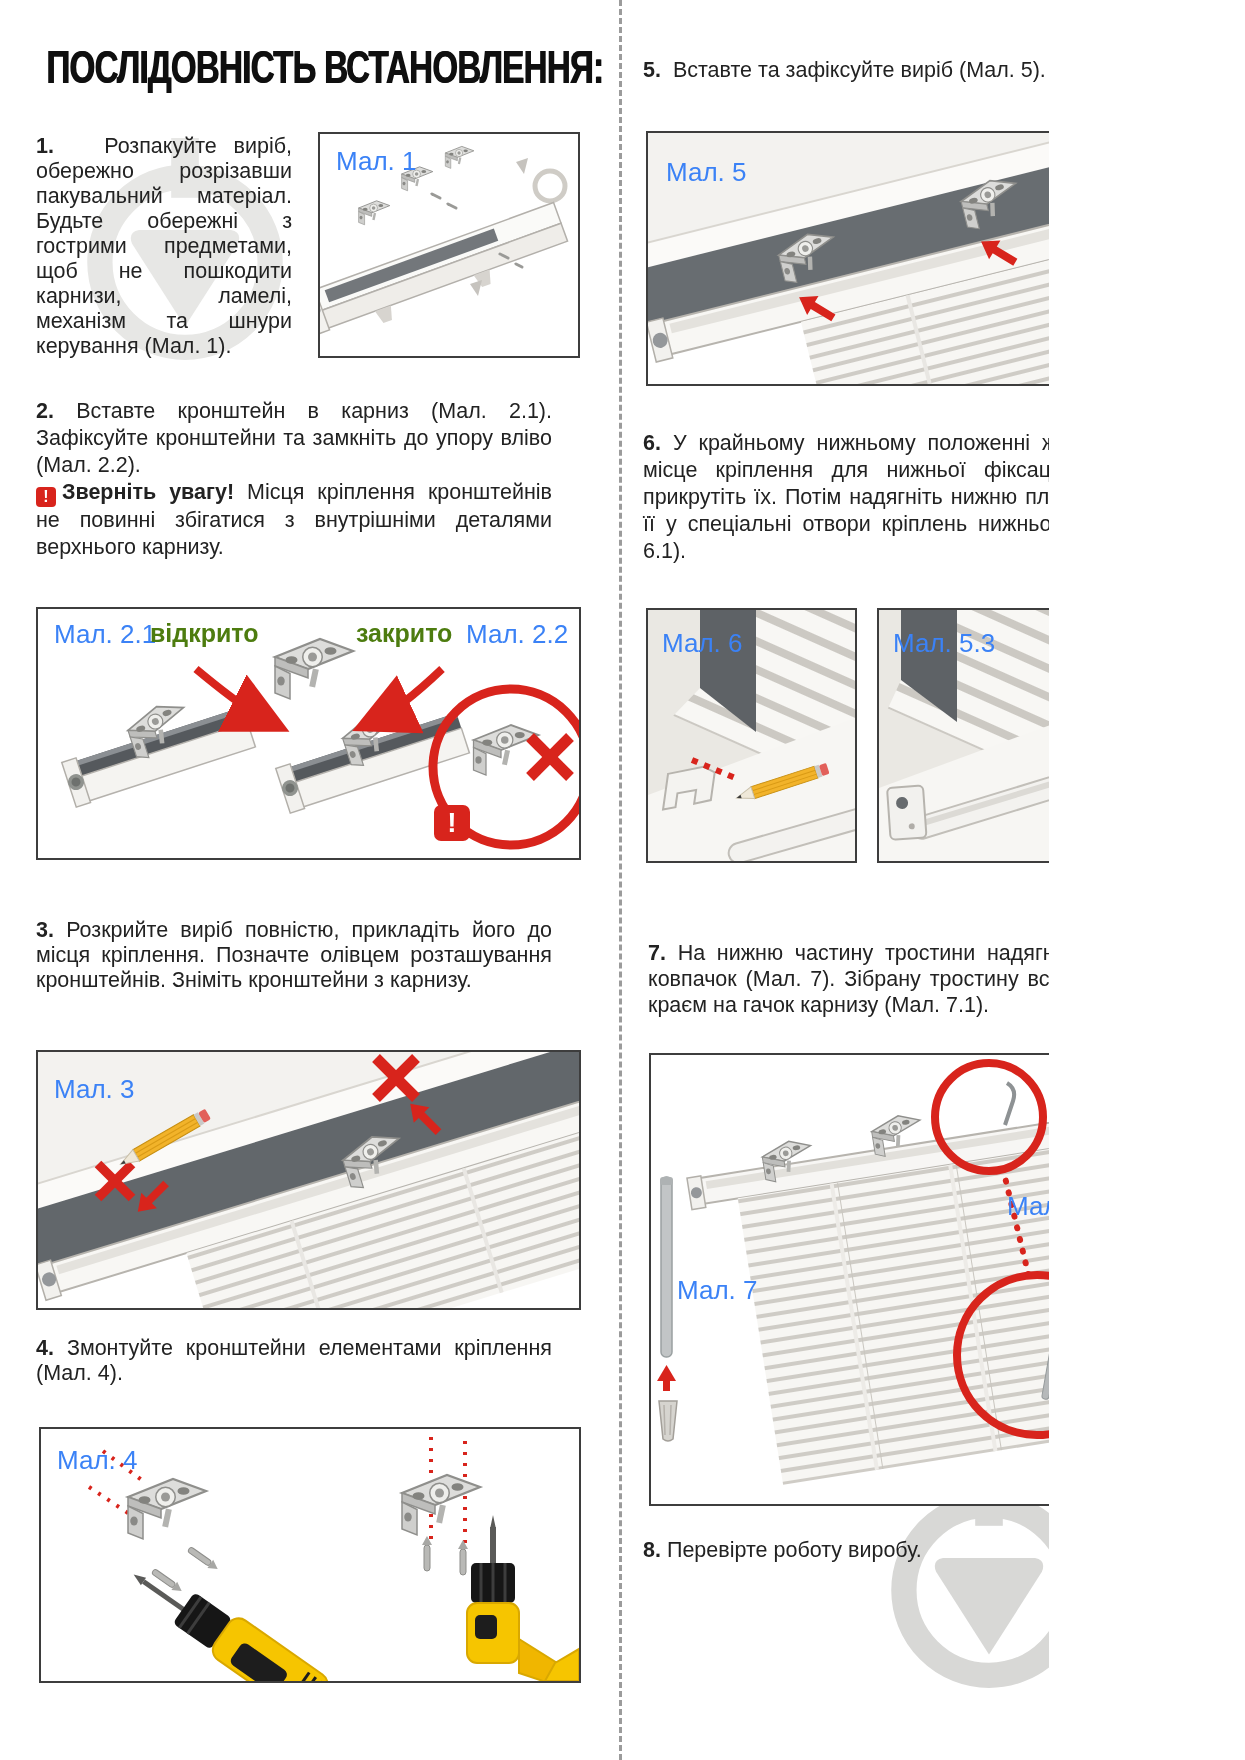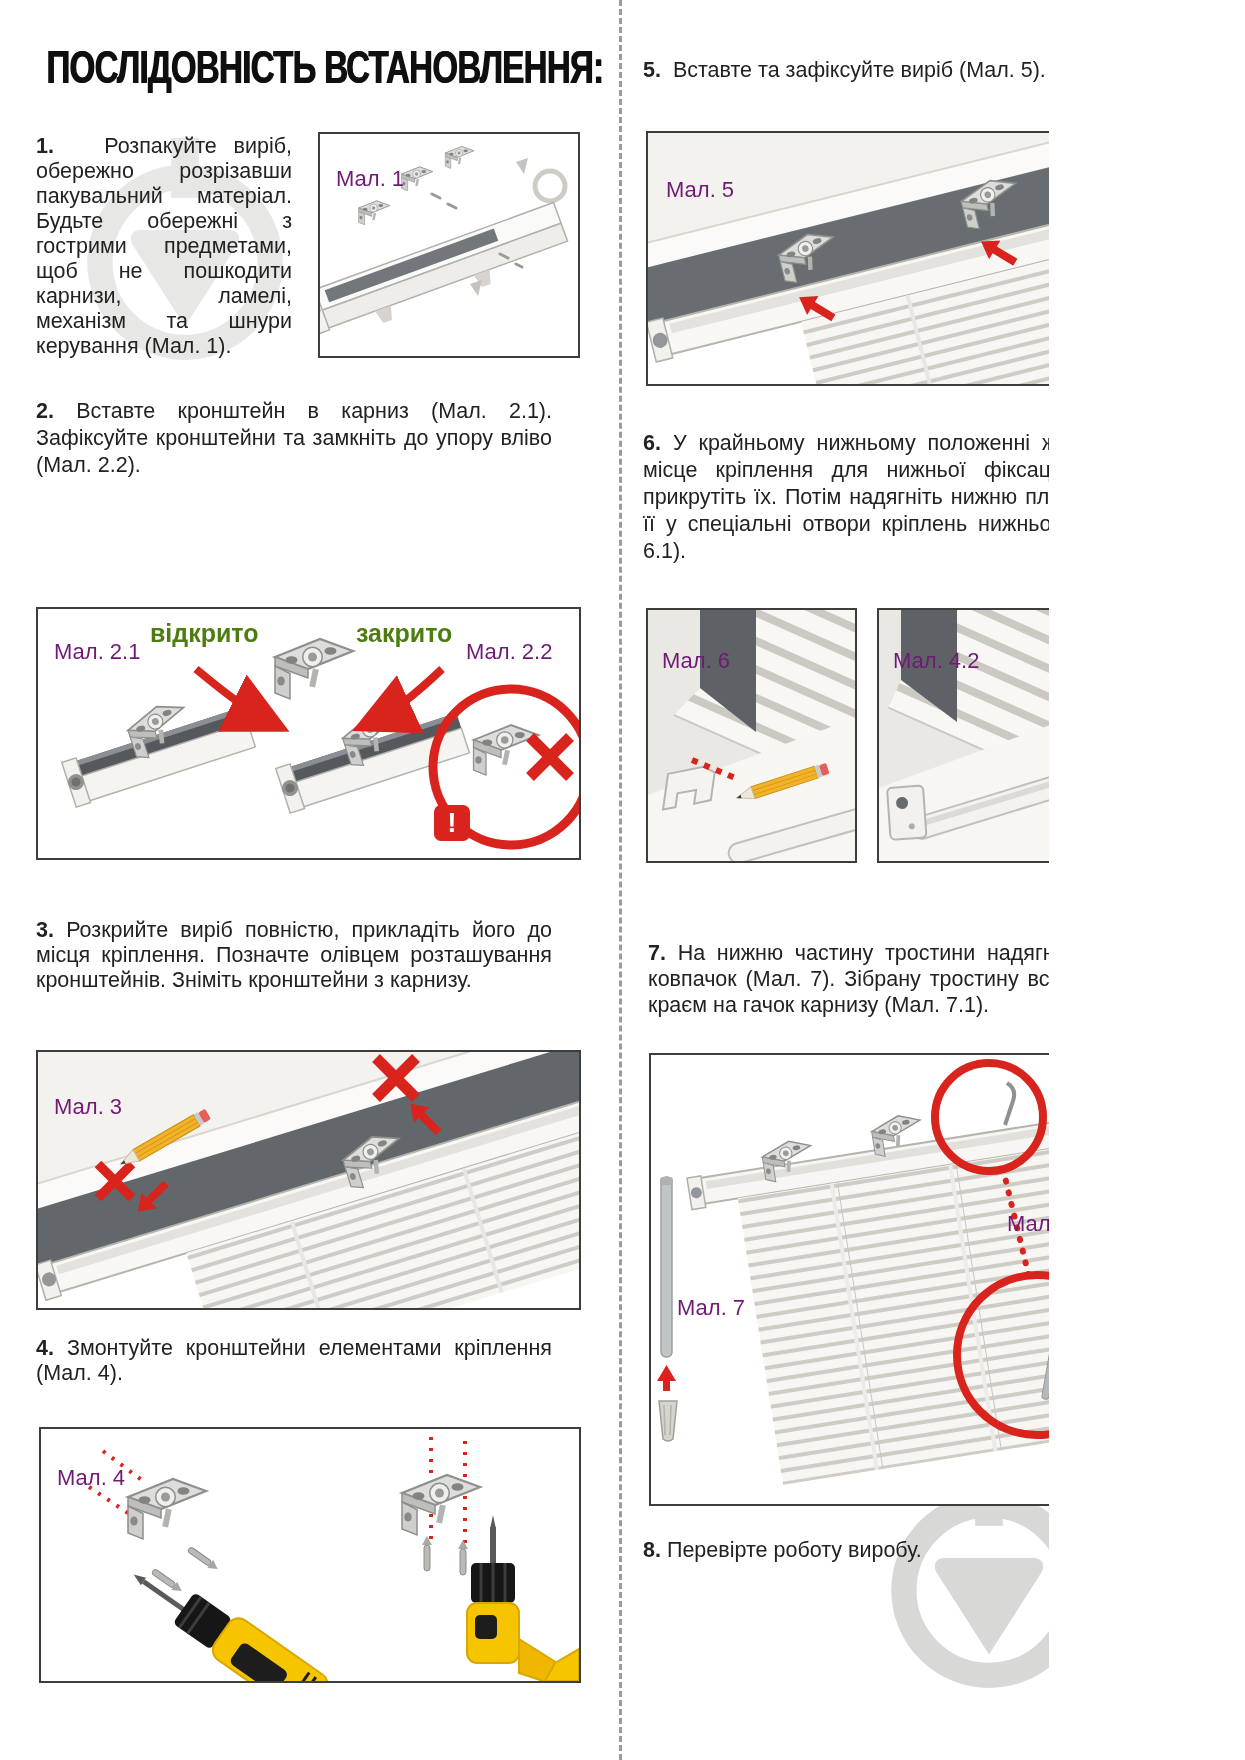--- a/index.html
+++ b/index.html
@@ -11,21 +11,21 @@
   .t{position:absolute;font-size:21.5px;line-height:25px;text-align:justify;color:#222;}
   .t p{margin:0;}
   .lh27 p{line-height:27px;}
   .lh26 p{line-height:26px;}
   .num{font-weight:bold;}
   .wicon{display:inline-block;width:20px;height:20px;background:#d8241c;border-radius:4px;
          color:#fff;font-weight:bold;font-size:16px;line-height:20px;text-align:center;
          vertical-align:-3px;margin-right:6px;}
   .figure{position:absolute;border:2px solid #3d3d3d;background:#fff;box-sizing:border-box;}
   .figure svg{position:absolute;left:0;top:0;width:100%;height:100%;}
-  .flabel{position:absolute;font-size:22px;color:#701a75;white-space:nowrap;z-index:3;margin-top:20px;}
+  .flabel{position:absolute;font-size:26px;color:#3b82f6;white-space:nowrap;z-index:3;}
   .rlabel{position:absolute;font-size:25px;font-weight:bold;color:#4d7c0f;white-space:nowrap;z-index:3;}
   .fig-badge{position:absolute;width:36px;height:36px;background:#d8241c;border-radius:7px;color:#fff;
          font-weight:bold;font-size:28px;line-height:36px;text-align:center;z-index:3;}
   .divider{position:absolute;left:619px;top:0;height:1760px;width:0;border-left:3px dashed #9b9b9b;}
   .wm{position:absolute;z-index:0;}
   .content{position:relative;z-index:1;}
   .pagenum{position:absolute;left:1224px;top:1686px;font-size:23px;color:#474747;}
   .footrule{position:absolute;left:1218px;top:1680px;width:2px;height:48px;background:#9b9b9b;}
   .edgebar{position:absolute;left:1238px;top:1544px;width:7px;height:216px;background:#b5b5b5;}
 </style>
@@ -129,20 +129,23 @@
             <line x1="128" y1="70" x2="136" y2="74"></line>
           <line x1="180" y1="120" x2="188" y2="124"></line>
             <line x1="196" y1="130" x2="202" y2="133"></line>
         </g>
       </svg>
     </div>
 
     <div class="t lh27" style="left:36px;top:398px;width:516px;">
       <p><span class="num">2.</span>
          <span>Вставте кронштейн в карниз (Мал. 2.1). Зафіксуйте кронштейни та замкніть до упору вліво (Мал. 2.2).</span></p>
+      <p>
+        <span class="wicon"><span>!</span></span><b>Зверніть увагу!</b>
+        <span>Місця кріплення кронштейнів не повинні збігатися з внутрішніми деталями верхнього карнизу.</span></p>
     </div>
 
     <div class="figure" style="left:36px;top:607px;width:545px;height:253px;">
       <div class="flabel" style="left:16px;top:10px;">Мал. 2.1</div>
       <div class="rlabel" style="left:112px;top:10px;">відкрито</div>
       <div class="rlabel" style="left:318px;top:10px;">закрито</div>
       <div class="flabel" style="left:428px;top:10px;">Мал. 2.2</div>
       <div class="fig-badge" style="left:396px;top:196px;"><span>!</span></div>
       <svg viewBox="0 0 541 249">
         <g transform="translate(38,152) rotate(-18)">
@@ -313,21 +316,21 @@
         </g>
         <g transform="translate(22,150) rotate(8)">
           <path d="M0,14 L34,2 L46,6 L46,34 L30,40 L30,26 L12,32 L12,46 L0,50 Z" fill="#f4f3f0" stroke="#b7b4ae" stroke-width="2"></path>
         </g>
         <line x1="44" y1="150" x2="92" y2="170" stroke="#d8241c" stroke-width="6" stroke-dasharray="6 7"></line>
         <use href="#pencil" transform="translate(170,168) rotate(162) scale(0.95)"></use>
       </svg>
     </div>
 
     <div class="figure" style="left:877px;top:608px;width:216px;height:255px;">
-      <div class="flabel" style="left:14px;top:18px;">Мал. 4.2</div>
+      <div class="flabel" style="left:14px;top:18px;">Мал. 5.3</div>
       <svg viewBox="0 0 212 251">
         <rect width="212" height="251" fill="#eae8e3"></rect>
         <g transform="rotate(24 150 30)">
             <rect x="-20" y="-80" width="280" height="230" fill="url(#slatpBig)"></rect>
           </g>
         <polygon points="22,0 78,0 78,112 22,70" fill="#5e6266"></polygon>
         <polygon points="0,0 22,0 22,70 0,118" fill="#eae8e3"></polygon>
         <polygon points="0,178 212,100 212,251 0,251" fill="#f7f6f3"></polygon>
         <g transform="rotate(-17 110 195)">
           <rect x="28" y="186" width="200" height="22" rx="11" fill="#f3f2ef" stroke="#c2bfb9" stroke-width="2"></rect>

